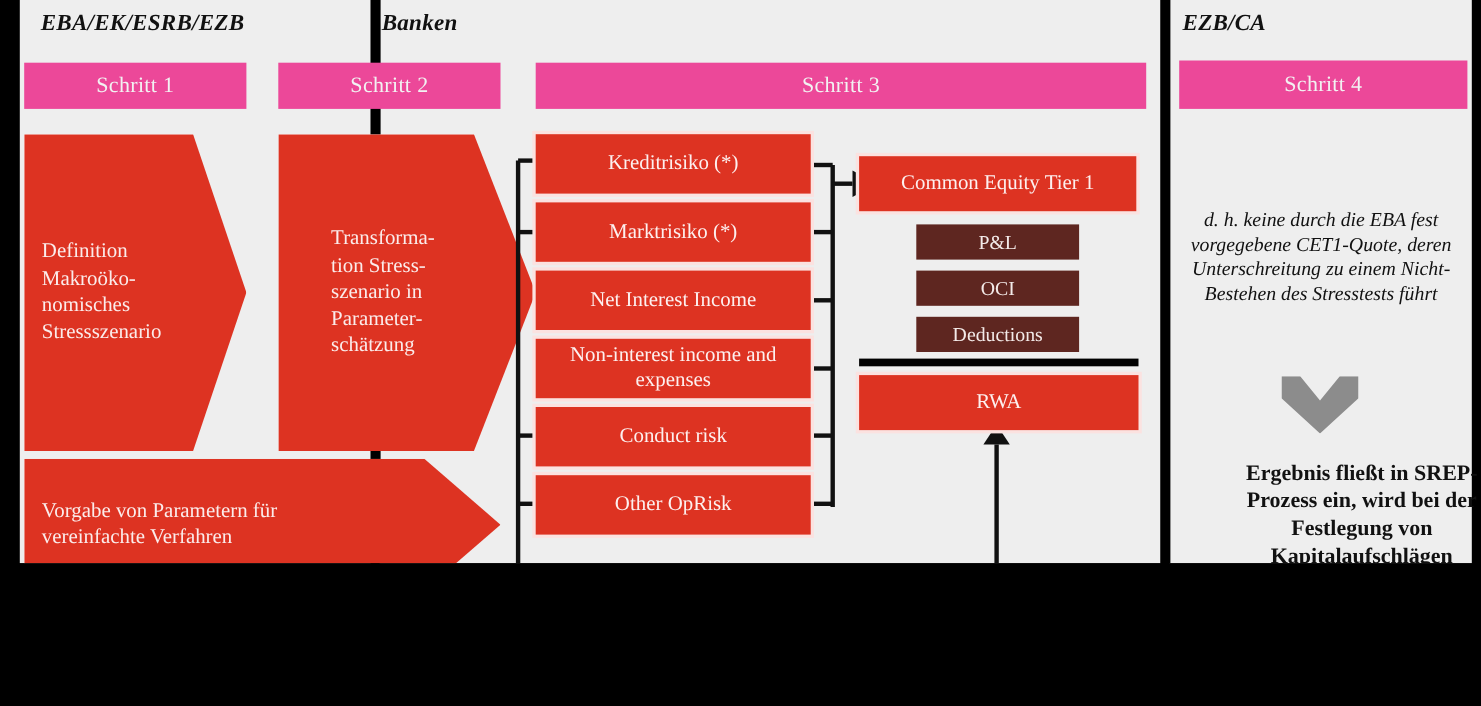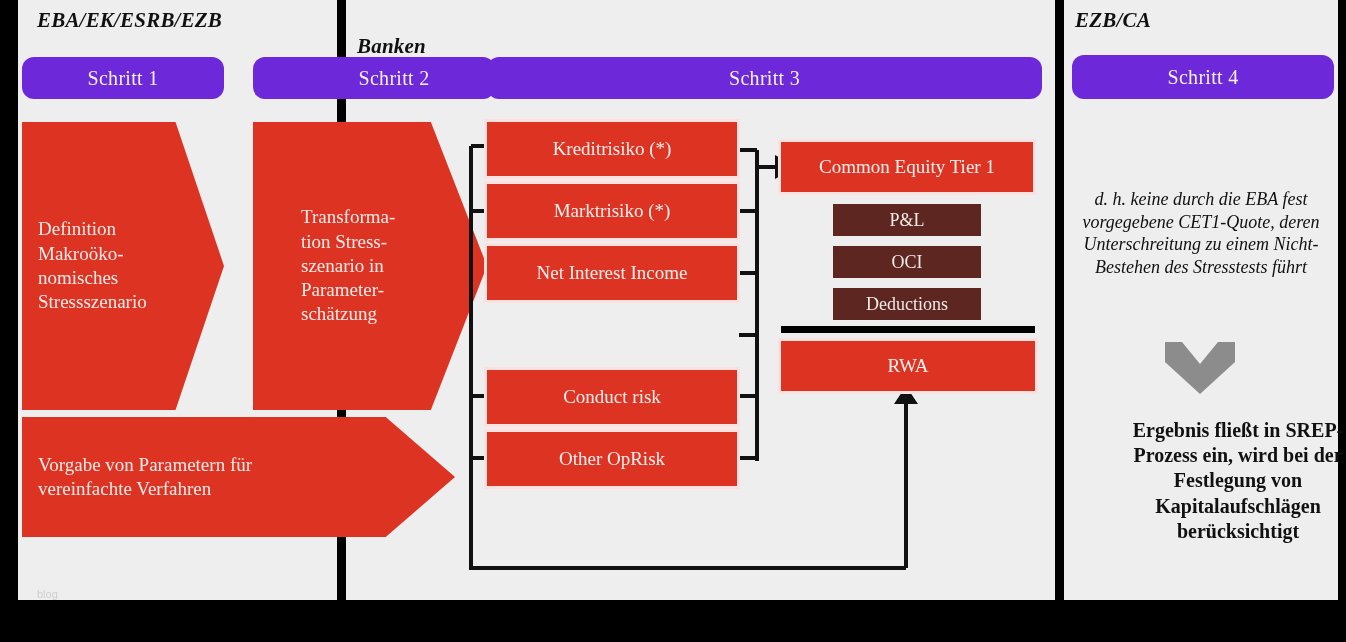--- a/index.html
+++ b/index.html
@@ -1,32 +1,32 @@
 <!DOCTYPE html>
 <html><head>
 <meta charset="utf-8">
 <style>
   html,body{margin:0;padding:0;background:#000;}
   body{font-family:"Liberation Serif","DejaVu Serif",serif;}
-  #stage{position:relative;width:1346px;height:642px;background:#000;overflow:hidden;}
+  #stage{position:relative;width:1346px;height:512px;background:#000;overflow:hidden;}
 
   
   .panel{position:absolute;background:#eeeeee;}
   #panel-left{left:18px;top:0;width:319px;height:600px;}
   #panel-mid{left:345px;top:0;width:710px;height:600px;}
   #panel-right{left:1063px;top:0;width:275px;height:600px;}
 
   .divider{position:absolute;background:#000;}
   #div-1{left:337px;top:0;width:9px;height:600px;}
   #div-2{left:1055px;top:0;width:9px;height:600px;}
 
   .panel-title{position:absolute;font-style:italic;font-weight:bold;font-size:21px;color:#111;letter-spacing:.2px;white-space:nowrap;}
 
   
-  .step-bar{position:absolute;background:#6d28d9;color:#f2f2f2;display:flex;align-items:center;justify-content:center;font-size:20px;letter-spacing:.3px;border-radius:12px;}
+  .step-bar{position:absolute;background:#ec4899;color:#f2f2f2;display:flex;align-items:center;justify-content:center;font-size:20px;letter-spacing:.3px;}
 
   
   .chev{position:absolute;background:#DD3322;display:flex;align-items:center;color:#fbeceb;
         box-shadow:0 0 0 3px #fbeaea;}
   .chev-txt{padding-left:16px;font-size:19px;line-height:1.28;}
 
   
   .rbox{position:absolute;background:#DD3322;color:#fdf0ef;display:flex;align-items:center;justify-content:center;
         text-align:center;font-size:19px;line-height:1.2;box-shadow:0 0 0 3px #fbe2e0;}
   .dbox{position:absolute;background:#5E2620;color:#f3eae8;display:flex;align-items:center;justify-content:center;
@@ -55,25 +55,25 @@
   <div id="edge-right"></div>
 
   <div class="panel" id="panel-left"></div>
   <div class="panel" id="panel-mid"></div>
   <div class="panel" id="panel-right"></div>
 
   <div class="divider" id="div-1"></div>
   <div class="divider" id="div-2"></div>
 
   <div class="panel-title" style="left:37px;top:8px;">EBA/EK/ESRB/EZB</div>
-  <div class="panel-title" style="left:357px;top:8px;margin-top:26px;">Banken</div>
+  <div class="panel-title" style="left:347px;top:8px;">Banken</div>
   <div class="panel-title" style="left:1075px;top:8px;">EZB/CA</div>
 
   <div class="step-bar" style="left:22px;top:57px;width:202px;height:42px;">Schritt 1</div>
-  <div class="step-bar" style="left:253px;top:57px;width:202px;height:42px;padding-left:40px;">Schritt 2</div>
+  <div class="step-bar" style="left:253px;top:57px;width:202px;height:42px;">Schritt 2</div>
   <div class="step-bar" style="left:487px;top:57px;width:555px;height:42px;">Schritt 3</div>
   <div class="step-bar" style="left:1072px;top:55px;width:262px;height:44px;">Schritt 4</div>
 
   <div class="chev" style="left:22px;top:122px;width:202px;height:288px;clip-path:polygon(0 0, 76% 0, 100% 50%, 76% 100%, 0 100%);">
     <div class="chev-txt">
       <span>Definition</span><br>
       <span>Makroöko-</span><br>
       <span>nomisches</span><br>
       <span>Stressszenario</span>
     </div>
@@ -117,20 +117,21 @@
 
       <path d="M906,568 L906,404"></path>
     </g>
     <polygon points="775,155 775,179 797,167" fill="#111"></polygon>
     <polygon points="894,404 918,404 906,386" fill="#111"></polygon>
   </svg>
 
   <div class="rbox" style="left:487px;top:122px;width:250px;height:54px;">Kreditrisiko (*)</div>
   <div class="rbox" style="left:487px;top:184px;width:250px;height:54px;">Marktrisiko (*)</div>
   <div class="rbox" style="left:487px;top:246px;width:250px;height:54px;">Net Interest Income</div>
+  <div class="rbox" style="left:487px;top:308px;width:250px;height:54px;padding:0 8px;box-sizing:border-box;">Non-interest income and expenses</div>
   <div class="rbox" style="left:487px;top:370px;width:250px;height:54px;">Conduct risk</div>
   <div class="rbox" style="left:487px;top:432px;width:250px;height:54px;">Other OpRisk</div>
 
   <div class="rbox" style="left:781px;top:142px;width:252px;height:50px;">Common Equity Tier 1</div>
   <div class="dbox" style="left:833px;top:204px;width:148px;height:32px;">P&amp;L</div>
   <div class="dbox" style="left:833px;top:246px;width:148px;height:32px;">OCI</div>
   <div class="dbox" style="left:833px;top:288px;width:148px;height:32px;">Deductions</div>
   <div class="blackline" style="left:781px;top:326px;width:254px;height:7px;"></div>
   <div class="rbox" style="left:781px;top:341px;width:254px;height:50px;">RWA</div>
 

